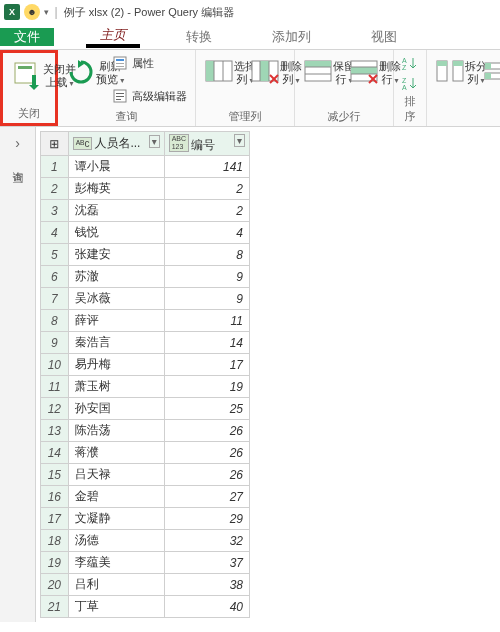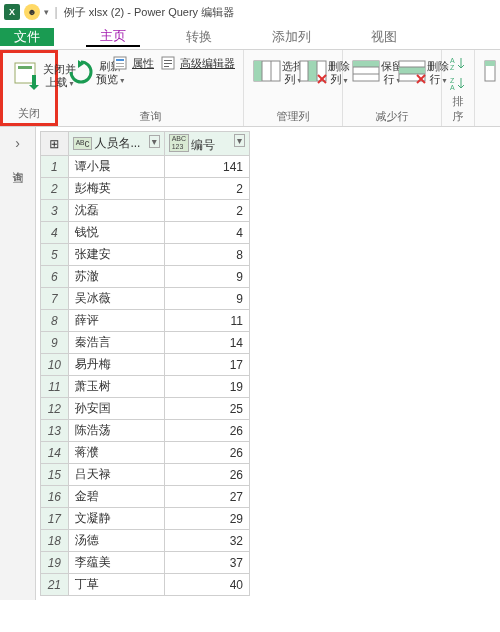--- a/index.html
+++ b/index.html
@@ -8,54 +8,54 @@
 .titlebar { height: 24px; display: flex; align-items: center; padding: 0 4px; gap: 4px; background: #fff; }
 .titlebar .xl-icon { width: 16px; height: 16px; background: #217346; border-radius: 2px; display: flex; align-items: center; justify-content: center; color: #fff; font-size: 9px; font-weight: bold; }
 .titlebar .smile { width: 16px; height: 16px; border-radius: 50%; background: #ffd966; display: flex; align-items: center; justify-content: center; font-size: 9px; }
 .titlebar .dd { font-size: 9px; color: #666; }
 .titlebar .sep { color: #aaa; margin: 0 2px; }
 .titlebar .title { color: #444; font-size: 11px; }
 
 .tabs { height: 26px; display: flex; align-items: center; border-bottom: 1px solid #d4d4d4; gap: 32px; }
 .tabs .tab { padding: 0 14px; display: flex; align-items: center; font-size: 13px; color: #737373; cursor: pointer; }
 .tabs .tab.file { background: #1a9b52; color: #fff; }
-.tabs .tab.active { border-bottom: 2px solid #000000; color: #a21caf; }
+.tabs .tab.active { border-bottom: 4px solid #000000; color: #7f1d1d; font-style: italic; }
 
 .ribbon { display: flex; border-bottom: 1px solid #d4d4d4; background: #fafafa; }
 .group { border-right: 1px solid #e0e0e0; padding: 4px 6px 2px 6px; display: flex; flex-direction: column; }
 .group-body { display: flex; gap: 6px; align-items: flex-start; flex: 1; }
 .group-label { text-align: center; font-size: 11px; color: #666; margin-top: 2px; }
 
 .big-btn { display: flex; flex-direction: row; align-items: center; width: 40px; cursor: pointer; padding: 2px; }
 .big-btn .ico { width: 32px; height: 32px; margin-bottom: 2px; display: flex; align-items: center; justify-content: center; }
 .big-btn .lbl { font-size: 11px; line-height: 13px; text-align: center; white-space: nowrap; }
 .big-btn .dd-arrow { font-size: 8px; color: #666; }
 
-.sm-list { display: flex; gap: 2px; text-decoration: underline; }
+.sm-list { display: flex; flex-direction: column; gap: 15px; }
 .sm-btn { display: flex; align-items: center; gap: 4px; font-size: 11px; cursor: pointer; padding: 1px 2px; white-space: nowrap; }
 .sm-ico { width: 16px; height: 16px; display: flex; align-items: center; justify-content: center; }
 
 .red-box { border: 3px solid #e73223; }
 
 .workspace { display: flex; }
 .left-pane { width: 36px; background: #f3f3f3; border-right: 1px solid #d4d4d4; display: flex; flex-direction: column; align-items: center; padding-top: 8px; gap: 12px; }
 .left-pane .chev { font-size: 14px; color: #666; cursor: pointer; }
 .left-pane .q-ico { font-size: 11px; color: #666; writing-mode: vertical-rl; }
 
 .grid-wrap { flex: 1; padding: 4px; }
 table.datagrid { border-collapse: collapse; width: 210px; }
 table.datagrid th, table.datagrid td { border: 1px solid #cfcfcf; font-size: 12px; }
 table.datagrid th { background: #e8f4ed; font-weight: normal; height: 24px; padding: 0 4px; }
 table.datagrid th.corner { background: #f0f0f0; width: 26px; }
 table.datagrid th.colhead { text-align: left; }
 table.datagrid th .htype { display: inline-block; background: #d9ead3; padding: 0 2px; font-size: 10px; margin-right: 2px; border: 1px solid #aaa; color: #444; }
 table.datagrid th .filter { float: right; font-size: 10px; color: #666; border: 1px solid #aaa; padding: 0 2px; cursor: pointer; }
 table.datagrid td.rownum { background: #e8f4ed; text-align: center; color: #555; width: 26px; height: 22px; font-style: italic; }
 table.datagrid td.cell-text { padding: 0 6px; text-align: left; }
-table.datagrid td.cell-num { padding: 0 6px; text-align: right; }
+table.datagrid td.cell-num { padding: 0 6px; text-align: right; font-style: italic; }
 
 svg { display: block; }
 </style>
 </head>
 <body>
 
 <div class="titlebar">
   <span class="xl-icon">X</span>
   <span class="smile">☻</span>
   <span class="dd">▾</span>
@@ -355,20 +355,25 @@
             <td class="rownum">18</td>
             <td class="cell-text">汤德</td>
             <td class="cell-num">32</td>
           </tr>
           <tr>
             <td class="rownum">19</td>
             <td class="cell-text">李蕴美</td>
             <td class="cell-num">37</td>
           </tr>
           <tr>
+            <td class="rownum">20</td>
+            <td class="cell-text">吕利</td>
+            <td class="cell-num">38</td>
+          </tr>
+          <tr>
             <td class="rownum">21</td>
             <td class="cell-text">丁草</td>
             <td class="cell-num">40</td>
           </tr>
         </tbody>
     </table>
   </div>
 </div>
 
 </body></html>

